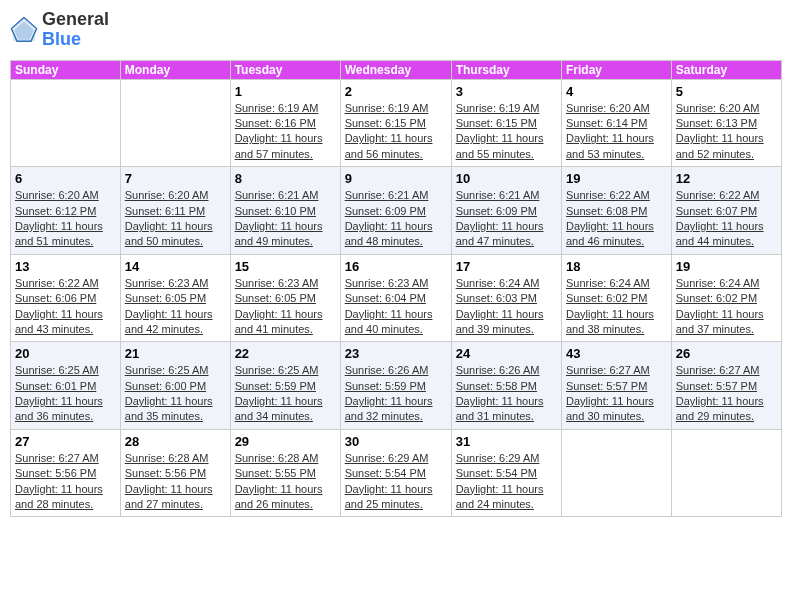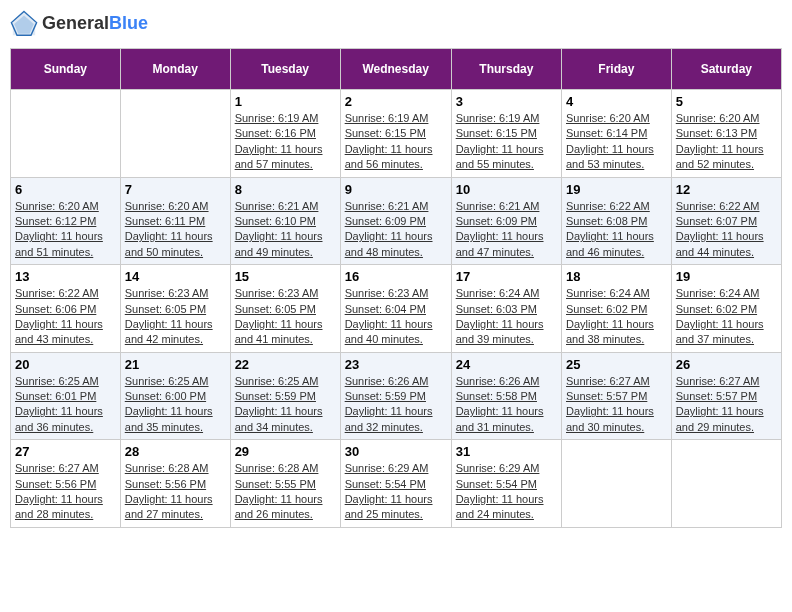--- a/index.html
+++ b/index.html
@@ -16,21 +16,21 @@
       align-items: flex-start;
       margin-bottom: 10px;
     }
     .logo {
       display: flex;
       align-items: center;
       gap: 4px;
     }
     .logo-text {
       display: flex;
-      flex-direction: row;
+      flex-direction: column;
       line-height: 1.1;
     }
     .logo-icon {
       width: 28px;
       height: 28px;
     }
     .title-block {
       text-align: right;
     }
     .month-title {
@@ -41,24 +41,24 @@
     .location {
       font-size: 16px;
       color: #555;
     }
     .calendar {
       width: 100%;
       border-collapse: collapse;
       font-size: 11px;
     }
     .calendar th {
-      background: #701a75;
+      background: #d946ef;
       color: #fff;
-      padding: 13px 4px;
-      text-align: center;
+      padding: 2px 4px;
+      text-align: left;
       font-size: 12px;
       border: 1px solid #ccc;
     }
     .calendar td {
       border: 1px solid #ccc;
       padding: 4px;
       vertical-align: top;
       height: 85px;
       width: 113px;
       background: #fff;
@@ -212,21 +212,21 @@
         </td>
         <td>
           <span class="day-number">23</span>
           <span class="cell-text">Sunrise: 6:26 AM<br>Sunset: 5:59 PM<br>Daylight: 11 hours and 32 minutes.</span>
         </td>
         <td>
           <span class="day-number">24</span>
           <span class="cell-text">Sunrise: 6:26 AM<br>Sunset: 5:58 PM<br>Daylight: 11 hours and 31 minutes.</span>
         </td>
         <td>
-          <span class="day-number">25</span>
+          <span class="day-number">43</span>
           <span class="cell-text">Sunrise: 6:27 AM<br>Sunset: 5:57 PM<br>Daylight: 11 hours and 30 minutes.</span>
         </td>
         <td>
           <span class="day-number">26</span>
           <span class="cell-text">Sunrise: 6:27 AM<br>Sunset: 5:57 PM<br>Daylight: 11 hours and 29 minutes.</span>
         </td>
       </tr>
       <tr>
         <td>
           <span class="day-number">27</span>

